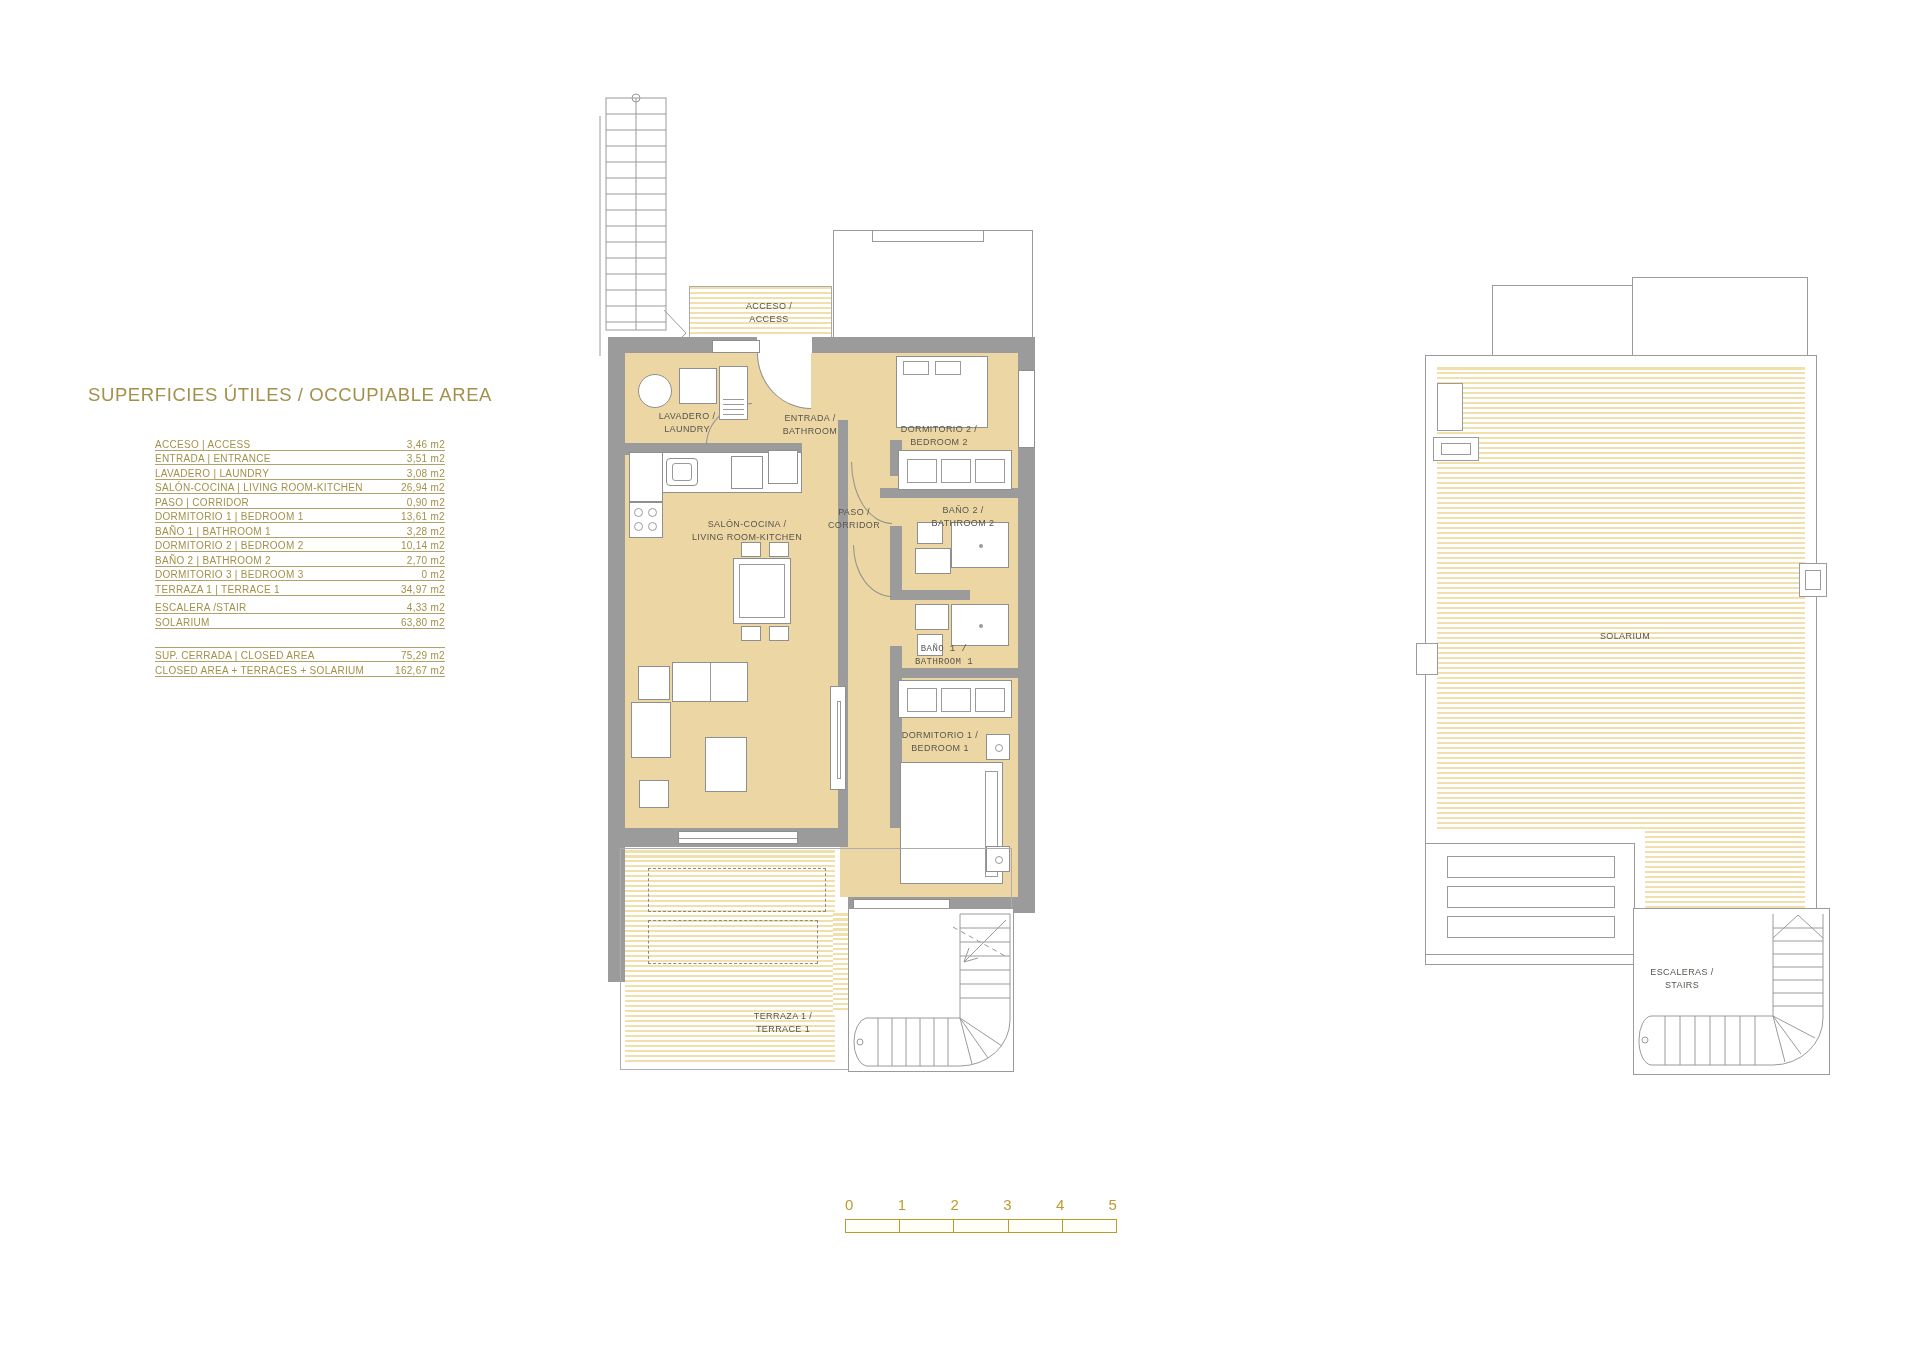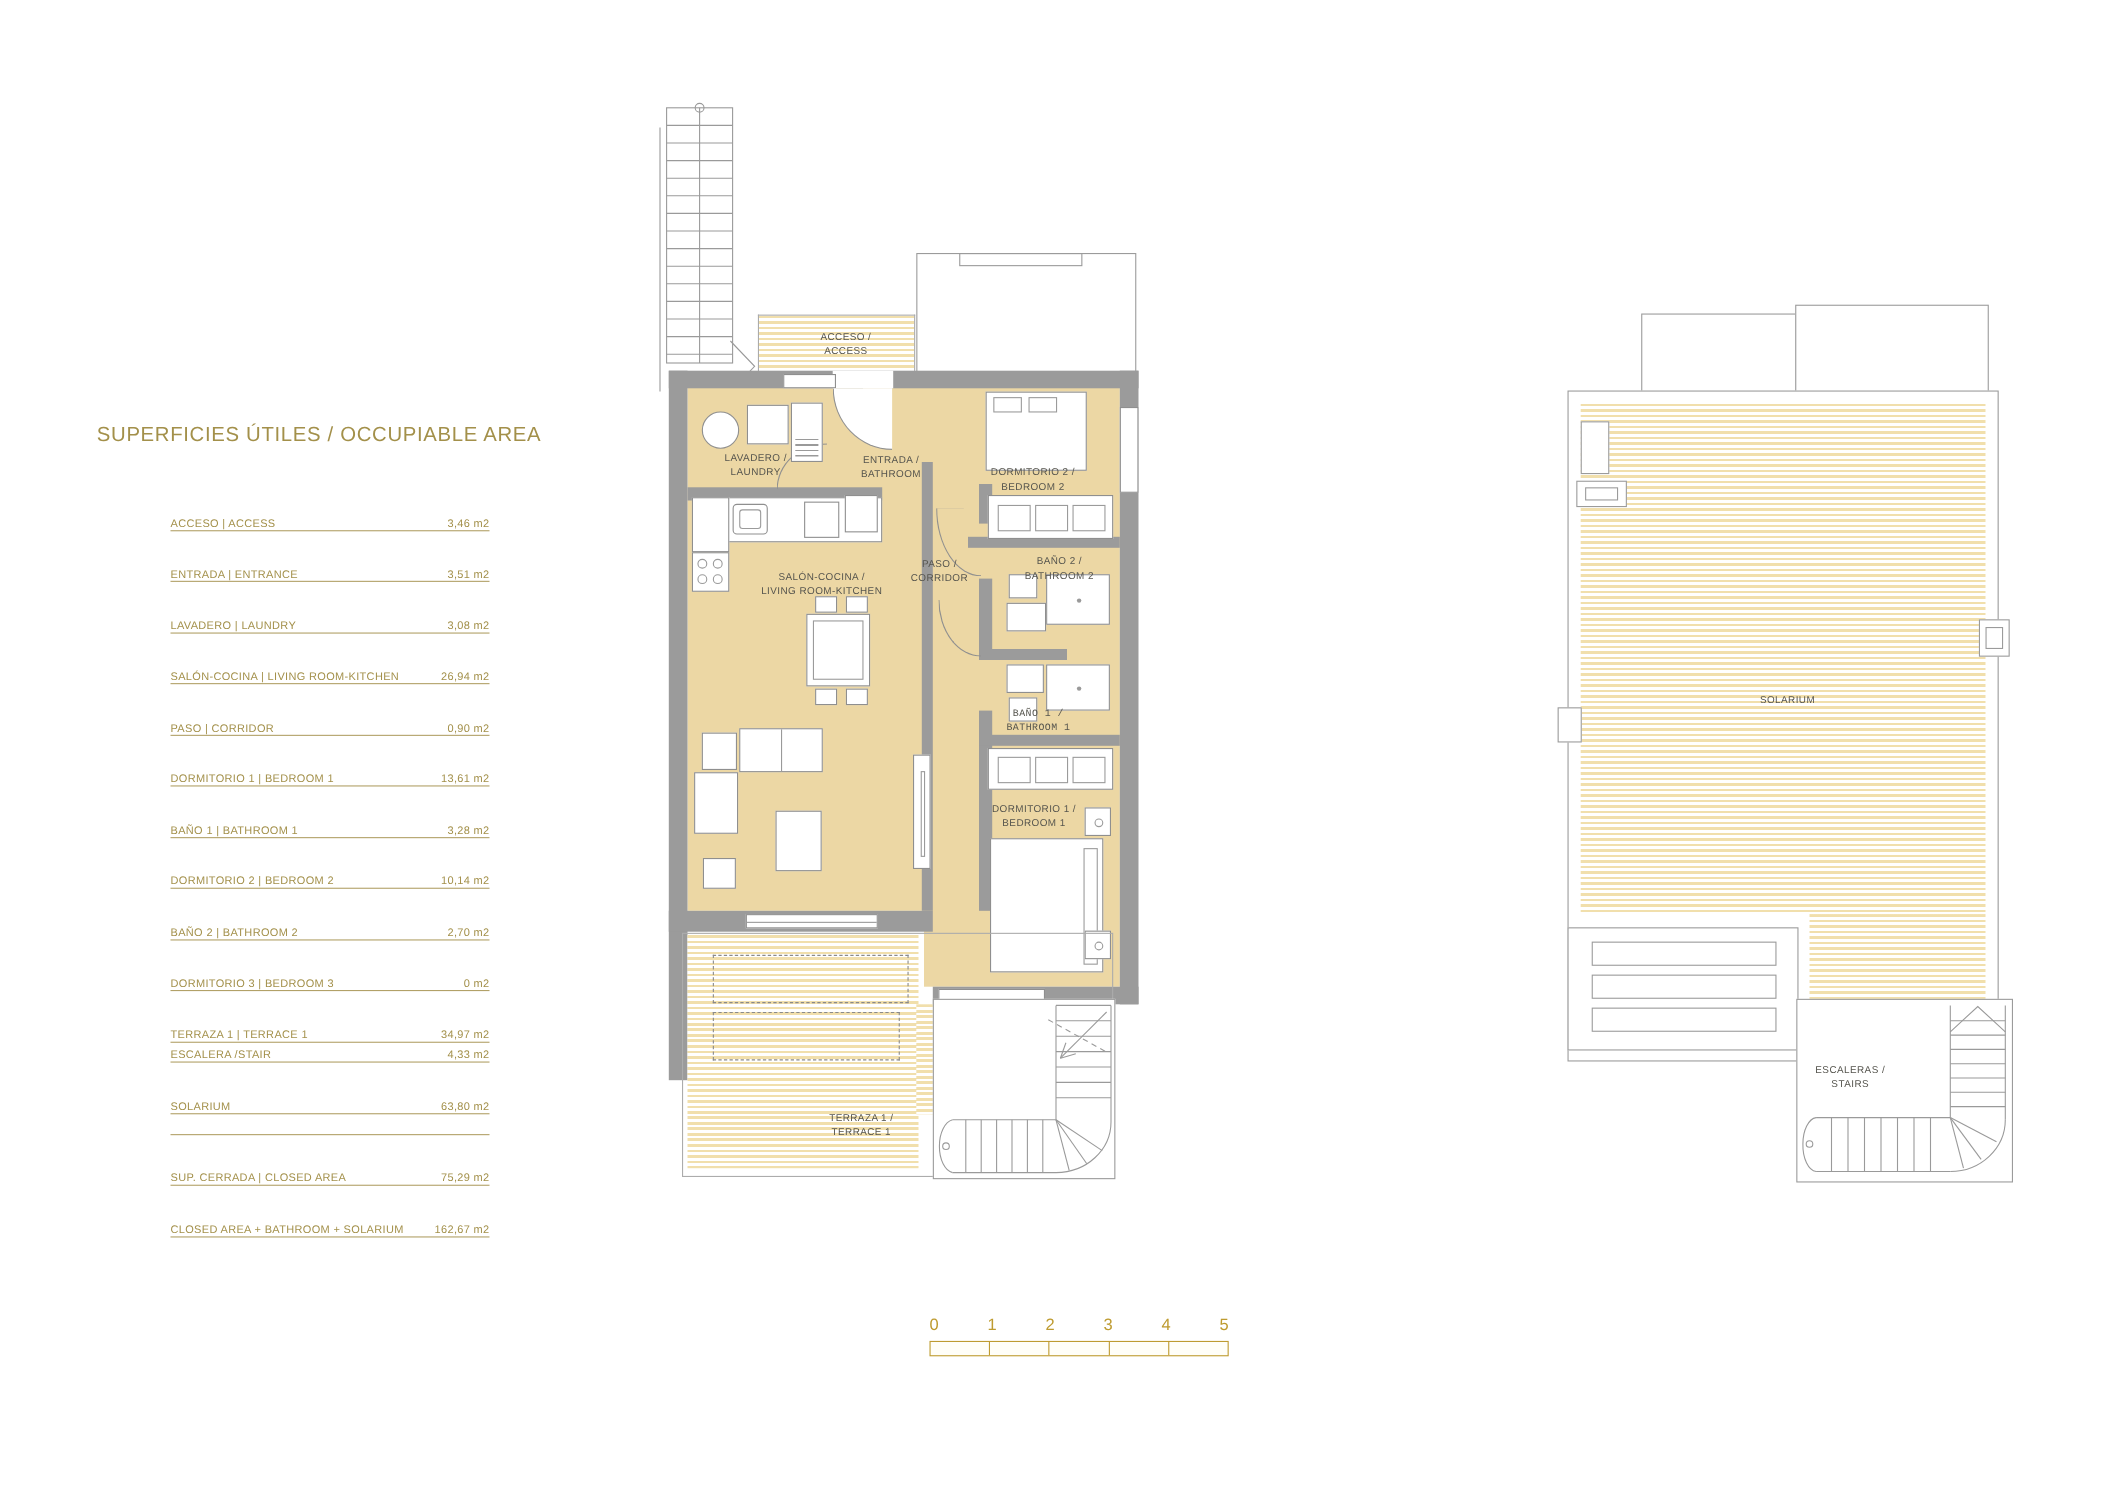--- a/index.html
+++ b/index.html
@@ -16,21 +16,21 @@
   .plabel{position:absolute;font-size:9px;line-height:13px;color:#56554E;letter-spacing:0.4px;
           text-align:center;white-space:nowrap;}
   .arc-bl{position:absolute;box-sizing:border-box;border-left:1px solid #8F8F8F;border-bottom:1px solid #8F8F8F;
           border-bottom-left-radius:100%;}
   .arc-tl{position:absolute;box-sizing:border-box;border-left:1px solid #8F8F8F;border-top:1px solid #8F8F8F;
           border-top-left-radius:100%;}
   .circ{border-radius:50%;}
   #title{position:absolute;left:88px;top:384px;font-size:18.5px;letter-spacing:0.6px;color:#A3904A;}
   #area-table{position:absolute;left:155px;top:436px;width:290px;}
   .trow{display:flex;justify-content:space-between;align-items:flex-end;height:13.5px;
-        border-bottom:1px solid #B2A168;font-size:10px;color:#A3904A;letter-spacing:0.3px;margin-top:32px;}
+        border-bottom:1px solid #B2A168;font-size:10px;color:#A3904A;letter-spacing:0.3px;}
   .trow:nth-child(12){margin-top:4px;}
   .trow.blank{height:9px;margin-top:9px;}
   .trow.sum{}
   #scale{position:absolute;left:845px;top:1196px;width:272px;}
   #scale-ticks{display:flex;justify-content:space-between;font-size:15px;color:#BE9B30;height:20px;}
   #scale-bar{margin-top:3px;height:12px;border:1.5px solid #BE9B30;display:flex;background:#fffef7;box-sizing:content-box;}
   #scale-bar .cell{flex:1;border-right:1.5px solid #BE9B30;}
   #scale-bar .cell:last-child{border-right:none;}
   svg line,svg path,svg polyline,svg rect,svg circle{stroke:#9a9a9a;stroke-width:1;fill:none;}
 </style>
@@ -90,21 +90,21 @@
     <div class="trow">
       <span>SOLARIUM</span>
       <span>63,80 m2</span>
     </div>
     <div class="trow blank"></div>
     <div class="trow sum">
       <span>SUP. CERRADA | CLOSED AREA</span>
       <span>75,29 m2</span>
     </div>
     <div class="trow sum">
-      <span>CLOSED AREA + BATHROOM + SOLARIUM</span>
+      <span>CLOSED AREA + TERRACES + SOLARIUM</span>
       <span>162,67 m2</span>
     </div>
   </div>
 
 <svg class="abs" style="left:598px;top:88px;" width="92" height="272" viewBox="0 0 92 272">
   <rect x="8" y="10" width="60" height="232" style="fill:#ffffff"></rect>
   <circle cx="38" cy="10" r="4"></circle>
   <line x1="2" y1="28" x2="2" y2="268"></line>
   <line x1="38" y1="10" x2="38" y2="242"></line>
   <line x1="8" y1="26" x2="68" y2="26"></line>

